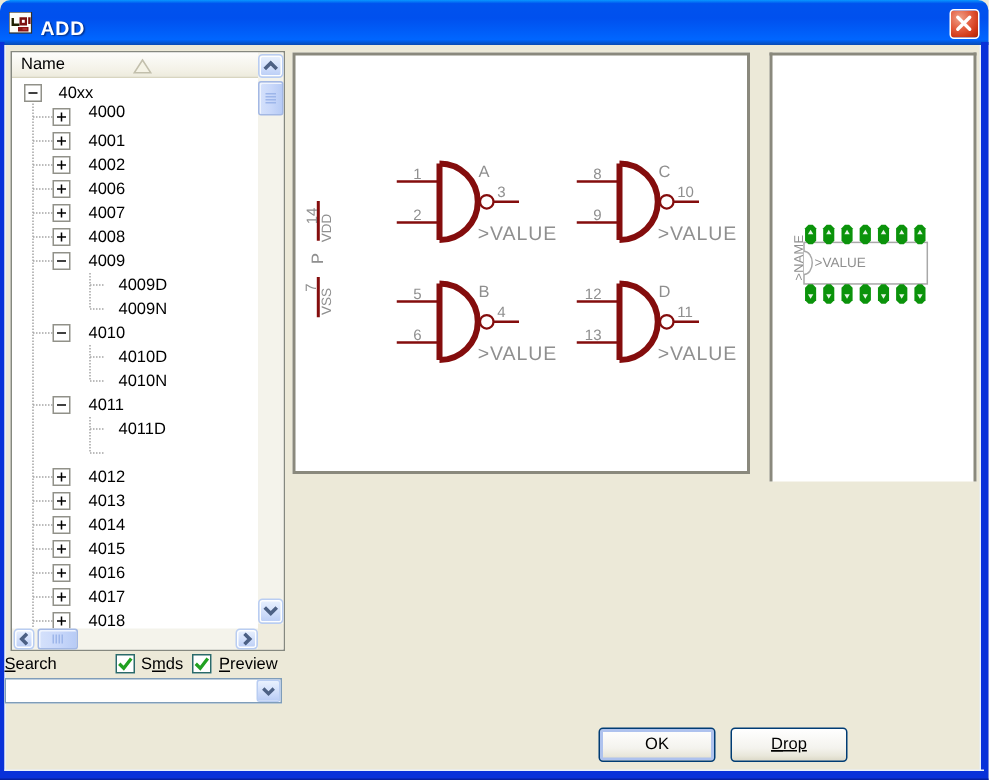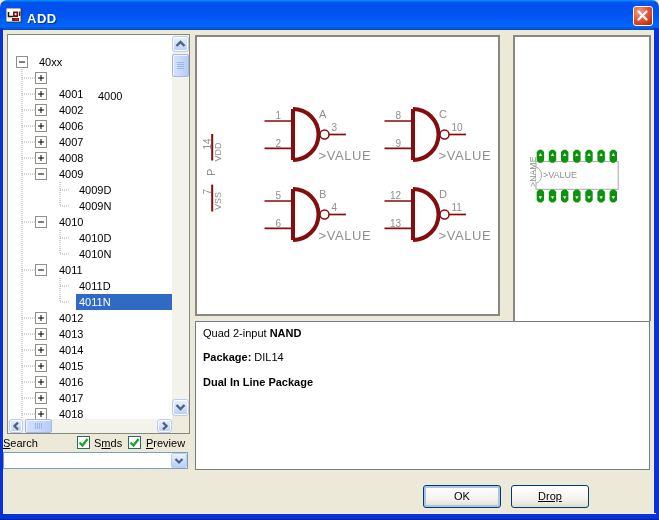--- a/index.html
+++ b/index.html
@@ -37,21 +37,21 @@
   #combobtn{left:171px;top:453px;width:16px;height:15px;border:1px solid #B9CDF2;border-radius:2px;box-sizing:border-box;
     background:linear-gradient(180deg,#E9F1FE 0%,#D3E0FB 50%,#BACDF6 100%);}
   
   #schem{left:195px;top:35px;width:305px;height:281px;border:2px solid #8A897D;box-sizing:border-box;background:#fff;}
   #pack{left:513px;top:35px;width:138px;height:286px;border:2px solid #8A897D;border-bottom:none;box-sizing:border-box;background:#fff;}
   #desc{left:195px;top:321px;width:455px;height:149px;border:1px solid #747C84;box-sizing:border-box;background:#fff;}
   #desc div{position:absolute;left:7px;font-size:11px;color:#000;}
   
   .btn{position:absolute;width:78px;height:23px;border:1px solid #003C74;border-radius:3px;box-sizing:border-box;
     background:linear-gradient(180deg,#FFFFFF 0%,#F4F3EE 60%,#E9E7DA 85%,#DCD9C8 100%);
-    font-size:11px;color:#000;text-align:center;line-height:21px;margin-left:24px;}
+    font-size:11px;color:#000;text-align:center;line-height:21px;}
   u{text-decoration:underline;}
 </style>
 </head>
 <body>
 <div id="win">
   <div class="abs" id="titlebar"></div>
   <div class="abs" id="title">ADD</div>
   <div class="abs" id="bL"></div>
     <div class="abs" id="bL2"></div>
   <div class="abs" id="bR"></div>
@@ -65,20 +65,26 @@
 <rect x="8.6" y="5.2" width="1.9" height="2" fill="#fff"></rect>
 <rect x="12.8" y="3.5" width="1.6" height="4.5" fill="#7B1010"></rect>
 <rect x="6" y="10" width="7" height="3" fill="#8B1515"></rect>
 <rect x="9" y="10.7" width="3" height="1.4" fill="#B03030"></rect>
 </svg>
   <div class="abs" id="close"></div>
   <svg class="abs" style="left:633px;top:6px;" width="20" height="20" viewBox="0 0 20 20">
 <path d="M5.5,5.5 L13.5,13.5 M13.5,5.5 L5.5,13.5" stroke="#fff" stroke-width="2.2" stroke-linecap="round"></path>
 </svg>
   <div class="abs" id="tree"></div>
+  <div class="abs" id="thead">
+      <span>Name</span>
+      <svg width="14" height="11" viewBox="0 0 14 11" style="position:absolute;left:80px;top:4px;">
+        <polygon points="7,1 12.5,9.5 1.5,9.5" fill="#F5F3E6" stroke="#C2BFAC" stroke-width="1"></polygon>
+      </svg>
+    </div>
   <svg class="abs" style="left:8px;top:52px;" width="164" height="367" viewBox="0 0 164 367">
       <style>.dot{stroke:#A5A5A5;stroke-width:1;stroke-dasharray:1 1;}</style>
       <line x1="14" y1="15" x2="14" y2="367" class="dot"></line>
       <line x1="14" y1="26" x2="27" y2="26" class="dot"></line>
       <line x1="14" y1="42" x2="27" y2="42" class="dot"></line>
       <line x1="14" y1="58" x2="27" y2="58" class="dot"></line>
       <line x1="14" y1="74" x2="27" y2="74" class="dot"></line>
       <line x1="14" y1="90" x2="27" y2="90" class="dot"></line>
       <line x1="14" y1="106" x2="27" y2="106" class="dot"></line>
       <line x1="14" y1="122" x2="27" y2="122" class="dot"></line>
@@ -143,35 +149,34 @@
       <line x1="33" y1="327.0" x2="33" y2="333.0" stroke="#000" stroke-width="1"></line>
       <rect x="27.5" y="340.5" width="11" height="11" fill="#fff" stroke="#919189" stroke-width="1"></rect>
       <line x1="30.0" y1="346" x2="36.0" y2="346" stroke="#000" stroke-width="1"></line>
       <line x1="33" y1="343.0" x2="33" y2="349.0" stroke="#000" stroke-width="1"></line>
       <rect x="27.5" y="356.5" width="11" height="11" fill="#fff" stroke="#919189" stroke-width="1"></rect>
       <line x1="30.0" y1="362" x2="36.0" y2="362" stroke="#000" stroke-width="1"></line>
       <line x1="33" y1="359.0" x2="33" y2="365.0" stroke="#000" stroke-width="1"></line>
     </svg>
     <div class="abs" style="left:8px;top:52px;width:164px;height:367px;overflow:hidden;">
       <div class="row" style="left:31px;top:2px;">40xx</div>
-      <div class="row" style="left:51px;top:36px;margin-left:39px;">4000</div>
+      <div class="row" style="left:51px;top:15px;">4000</div>
       <div class="row" style="left:51px;top:34px;">4001</div>
       <div class="row" style="left:51px;top:50px;">4002</div>
       <div class="row" style="left:51px;top:66px;">4006</div>
       <div class="row" style="left:51px;top:82px;">4007</div>
       <div class="row" style="left:51px;top:98px;">4008</div>
       <div class="row" style="left:51px;top:114px;">4009</div>
       <div class="row" style="left:71px;top:130px;">4009D</div>
       <div class="row" style="left:71px;top:146px;">4009N</div>
       <div class="row" style="left:51px;top:162px;">4010</div>
       <div class="row" style="left:71px;top:178px;">4010D</div>
       <div class="row" style="left:71px;top:194px;">4010N</div>
       <div class="row" style="left:51px;top:210px;">4011</div>
       <div class="row" style="left:71px;top:226px;">4011D</div>
-      <div class="row sel" style="left:68px;top:242px;width:104px;padding-left:3px;box-sizing:border-box;">4011N</div>
       <div class="row" style="left:51px;top:258px;">4012</div>
       <div class="row" style="left:51px;top:274px;">4013</div>
       <div class="row" style="left:51px;top:290px;">4014</div>
       <div class="row" style="left:51px;top:306px;">4015</div>
       <div class="row" style="left:51px;top:322px;">4016</div>
       <div class="row" style="left:51px;top:338px;">4017</div>
       <div class="row" style="left:51px;top:354px;">4018</div>
     </div>
   <div class="track" style="left:172px;top:35px;width:17px;height:381px;"></div>
     <div class="sbtn" style="left:172px;top:36px;width:17px;height:16px;">
@@ -318,20 +323,15 @@
       <polygon points="601.1,153.1 599.4,156.1 602.9,156.1" fill="#E8F6E8"></polygon>
       <polygon points="597.4,191.8 599.8,189.5 602.5,189.5 604.9,191.8 604.9,200.2 602.5,202.5 599.8,202.5 597.4,200.2" fill="#0B930B"></polygon>
       <polygon points="601.1,199.2 599.4,196.2 602.9,196.2" fill="#E8F6E8"></polygon>
       <polygon points="609.6,152.1 611.9,149.8 614.7,149.8 617.0,152.1 617.0,160.5 614.7,162.8 611.9,162.8 609.6,160.5" fill="#0B930B"></polygon>
       <polygon points="613.3,153.1 611.5,156.1 615.1,156.1" fill="#E8F6E8"></polygon>
       <polygon points="609.6,191.8 611.9,189.5 614.7,189.5 617.0,191.8 617.0,200.2 614.7,202.5 611.9,202.5 609.6,200.2" fill="#0B930B"></polygon>
       <polygon points="613.3,199.2 611.5,196.2 615.1,196.2" fill="#E8F6E8"></polygon>
       <text transform="translate(535.5,187) rotate(-90)" font-size="8.5" fill="#8F8F8F" letter-spacing="0.2">&gt;NAME</text>
       <text x="543" y="178" font-size="9" fill="#8F8F8F" letter-spacing="0">&gt;VALUE</text>
     </svg>
-  <div class="abs" id="desc">
-    <div style="top:5px;">Quad 2-input <b>NAND</b></div>
-    <div style="top:29px;"><b>Package:</b> DIL14</div>
-    <div style="top:54px;"><b>Dual In Line Package</b></div>
-  </div>
   <div class="btn" style="left:399px;top:485px;box-shadow:inset 0 0 0 2px #AEC2EE;">OK</div>
   <div class="btn" style="left:487px;top:485px;text-decoration:underline;"><u>D</u>rop</div>
 </div>
 
 </body></html>

